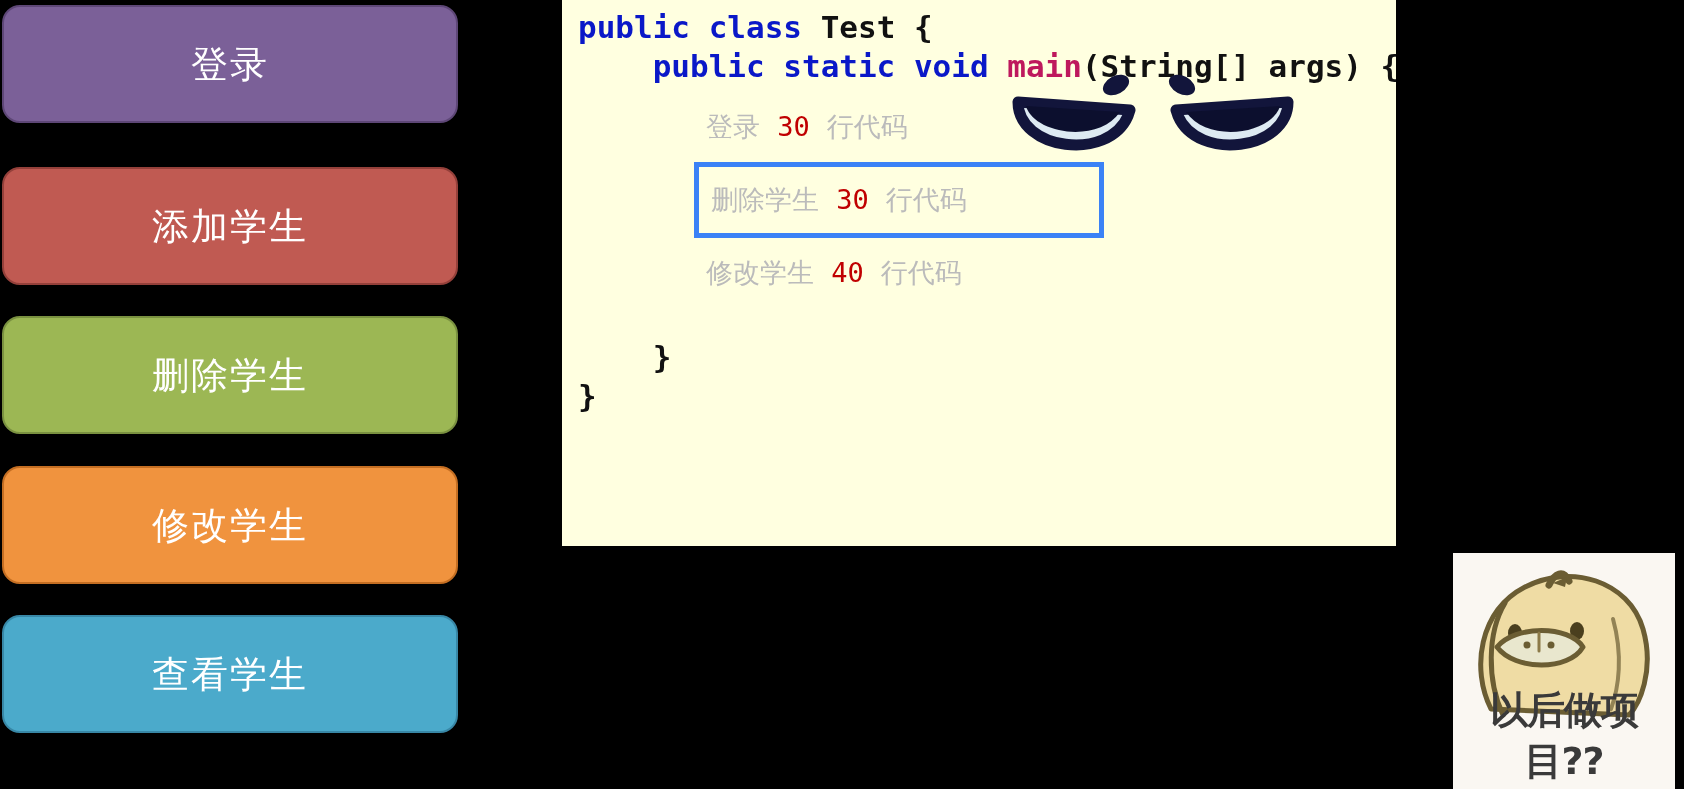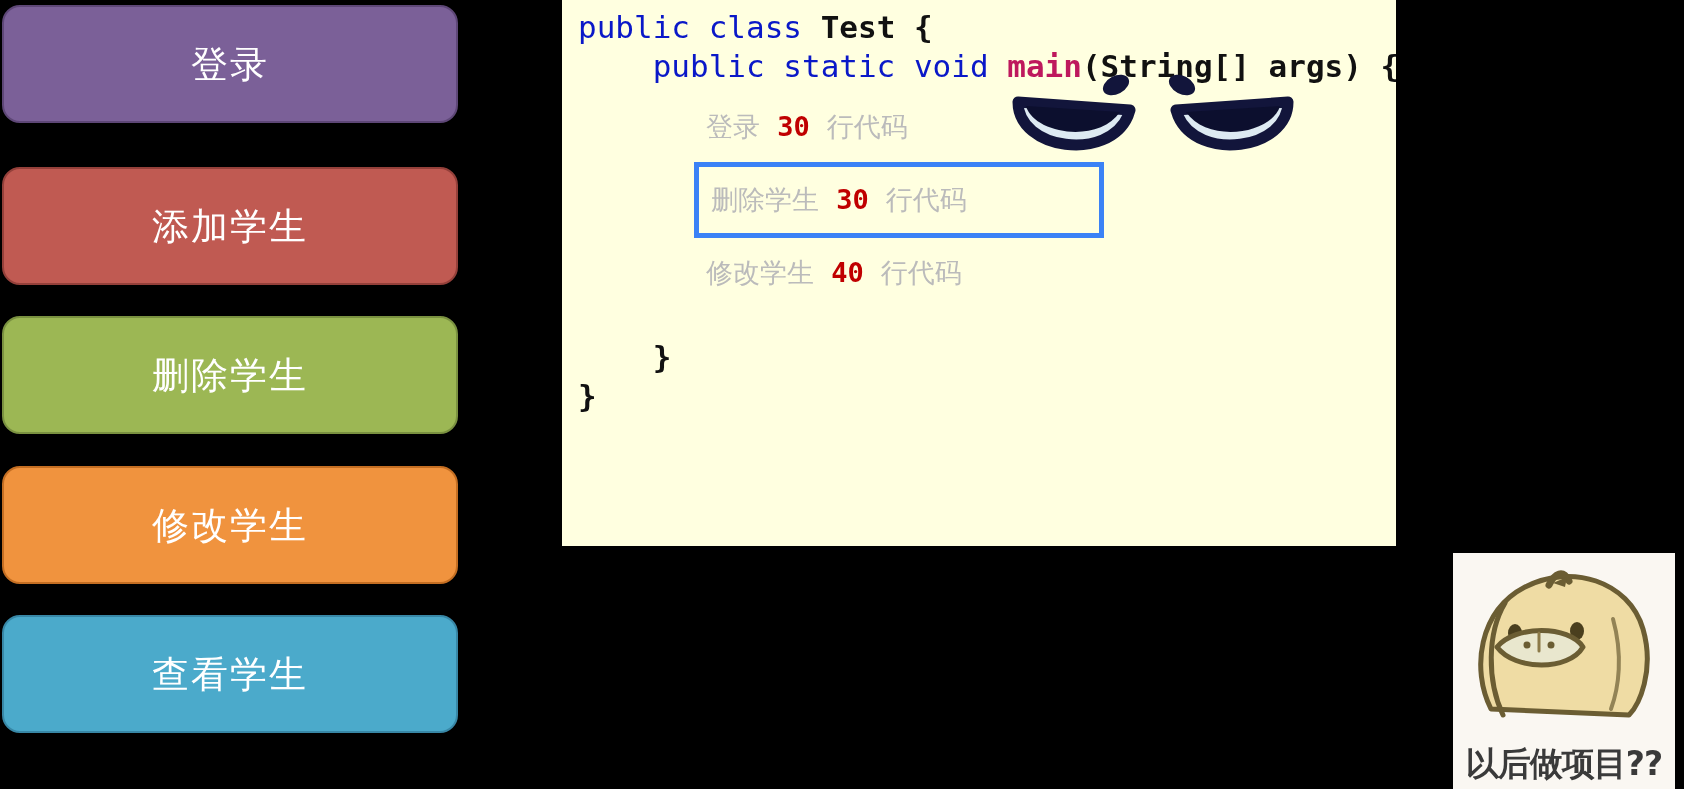--- a/index.html
+++ b/index.html
@@ -59,39 +59,39 @@
     padding: 8px 0 0 16px;
     overflow: hidden;
   }
   .code-line {
     font-family: "DejaVu Sans Mono", "Liberation Mono", monospace;
     font-size: 31px;
     line-height: 39px;
     white-space: pre;
     color: #1A1A1A;
   }
-  .kw   { color: #0A18C8; font-weight: normal; text-align: right; }
+  .kw   { color: #0A18C8; font-weight: bold; text-align: right; }
   .mth  { color: #be185d; font-weight: bold; }
   .pln  { color: #111111; font-weight: bold; text-align: right; }
 
   
   .zh-line {
     font-family: "DejaVu Serif", "Liberation Serif", serif;
     font-size: 27px;
     line-height: 70px;
     color: #BBBBBB;
     white-space: pre;
     padding-left: 128px;
     height: 70px;
     box-sizing: border-box;
   }
   .zh-line .num {
     font-family: "DejaVu Sans Mono", "Liberation Mono", monospace;
     color: #C00000;
-    font-weight: bold;
+    font-weight: normal;
     font-size: 27px;
   }
   .zh-line.boxed {
     border: 5px solid #3b82f6;
     width: 410px;
     margin-left: 116px;
     padding-left: 12px;
     height: 76px;
     line-height: 66px;
     box-sizing: border-box;
@@ -119,21 +119,21 @@
     background: #FAF7F2;
     overflow: hidden;
   }
   #duck-caption {
     position: absolute;
     bottom: 2px;
     left: 0;
     width: 100%;
     text-align: center;
     font-family: "DejaVu Sans", sans-serif;
-    font-size: 33px;
+    font-size: 38px;
     font-weight: bold;
     color: #3A3A3A;
     letter-spacing: -1px;
   }
   #duck-art {
     position: absolute;
     top: 6px;
     left: 0;
     width: 222px;
     height: 180px;

